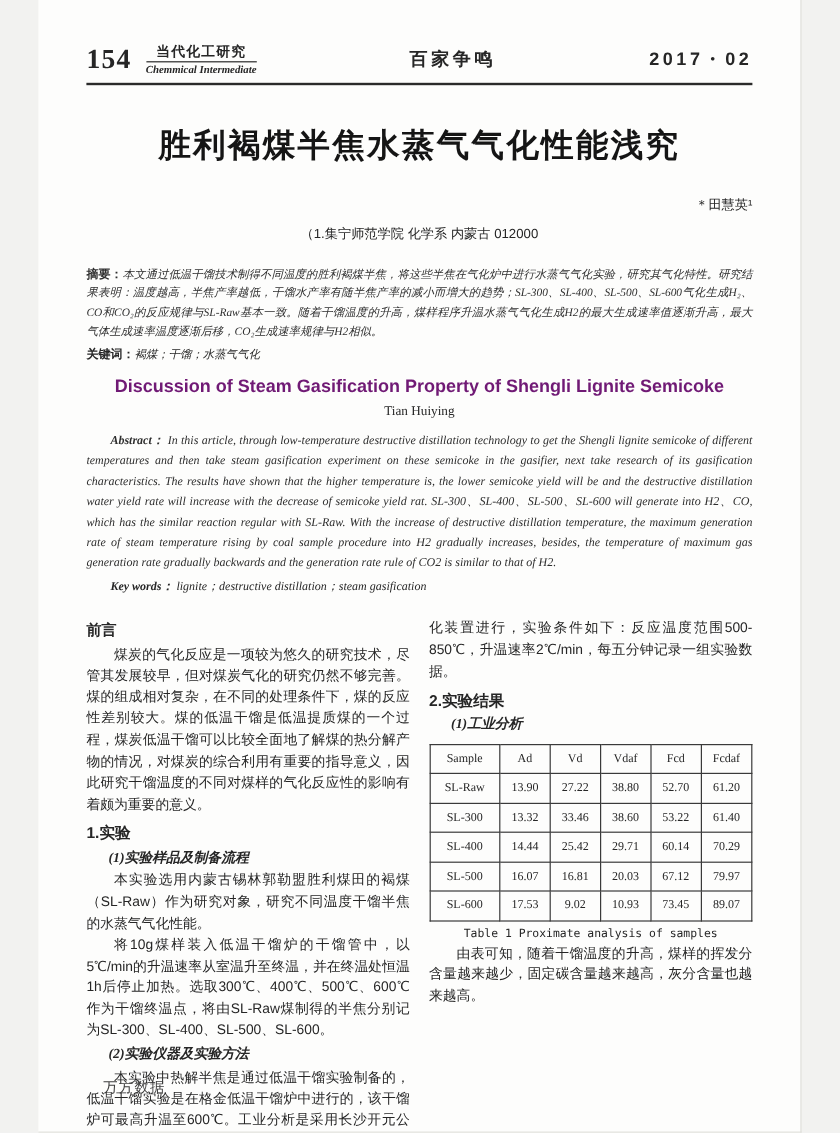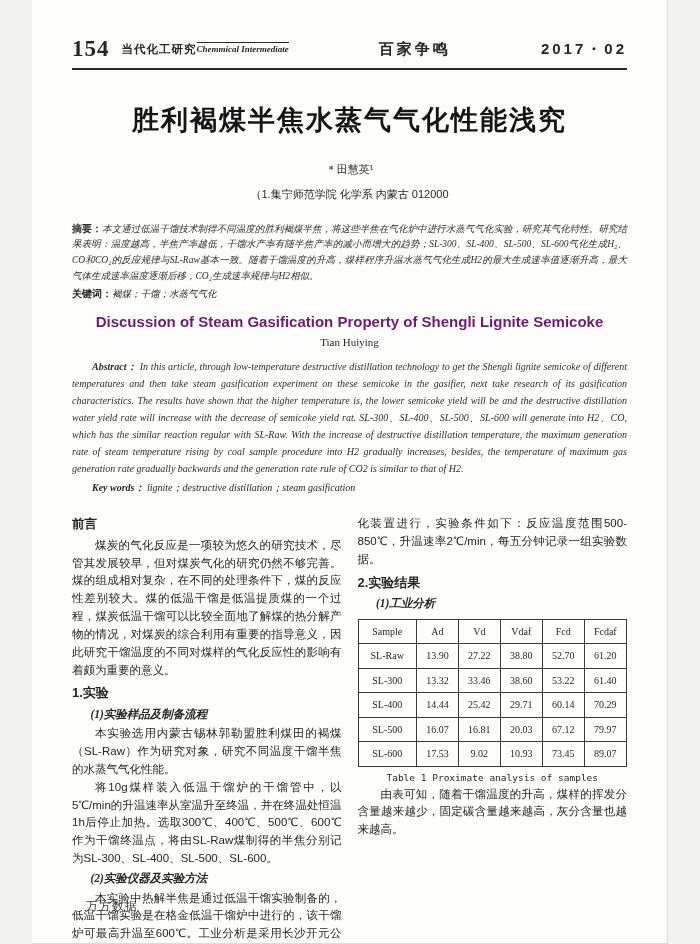--- a/index.html
+++ b/index.html
@@ -11,29 +11,29 @@
     overflow:hidden;
   }
   .content { padding:0 40px; }
 
   
   .jheader {
     margin-top:36px; display:flex; align-items:center;
     border-bottom:2px solid #2a2a2a; padding-bottom:6px;
   }
   .pageno { font-family:"Liberation Serif", serif; font-weight:bold; font-size:23px; letter-spacing:1px; }
-  .jname { margin-left:12px; display:flex; flex-direction:row; }
+  .jname { margin-left:12px; display:flex; flex-direction:column;align-items:center; }
   .jname-cn { font-weight:bold; font-size:11.5px; letter-spacing:1px; }
   .jname-en { font-family:"Liberation Serif", serif; font-style:italic; font-weight:bold; font-size:9px; border-top:1px solid #2a2a2a; padding-top:1px; }
   .jcol { flex:1; text-align:center; font-weight:bold; font-size:15px; letter-spacing:3px; }
   .jissue { font-weight:bold; font-size:15px; letter-spacing:3px; }
 
   
   .title-cn { margin-top:32px; text-align:center; font-weight:bold; font-size:27px; letter-spacing:2px; color:#151515; }
-  .author-cn { margin-top:24px; text-align:center; font-size:11px; }
+  .author-cn { margin-top:24px; text-align:right; font-size:11px; }
   .affil-cn { margin-top:8px; text-align:center; font-size:11px; line-height:1.8; }
 
   
   .abs-cn { margin-top:16px; font-family:"Liberation Serif", serif; font-style:italic; font-size:9.5px; line-height:1.65; text-align:justify; color:#2e2e2e; }
   .abs-cn .lbl, .kw-cn .lbl, .clc .lbl { font-weight:bold; font-style:normal; font-size:10px; }
   .kw-cn { margin-top:3px; font-family:"Liberation Serif", serif; font-style:italic; font-size:9.5px; }
   .clc { margin-top:3px; font-family:"Liberation Serif", serif; font-size:10px; }
   .clc .gap { display:inline-block; width:70px; }
 
   

